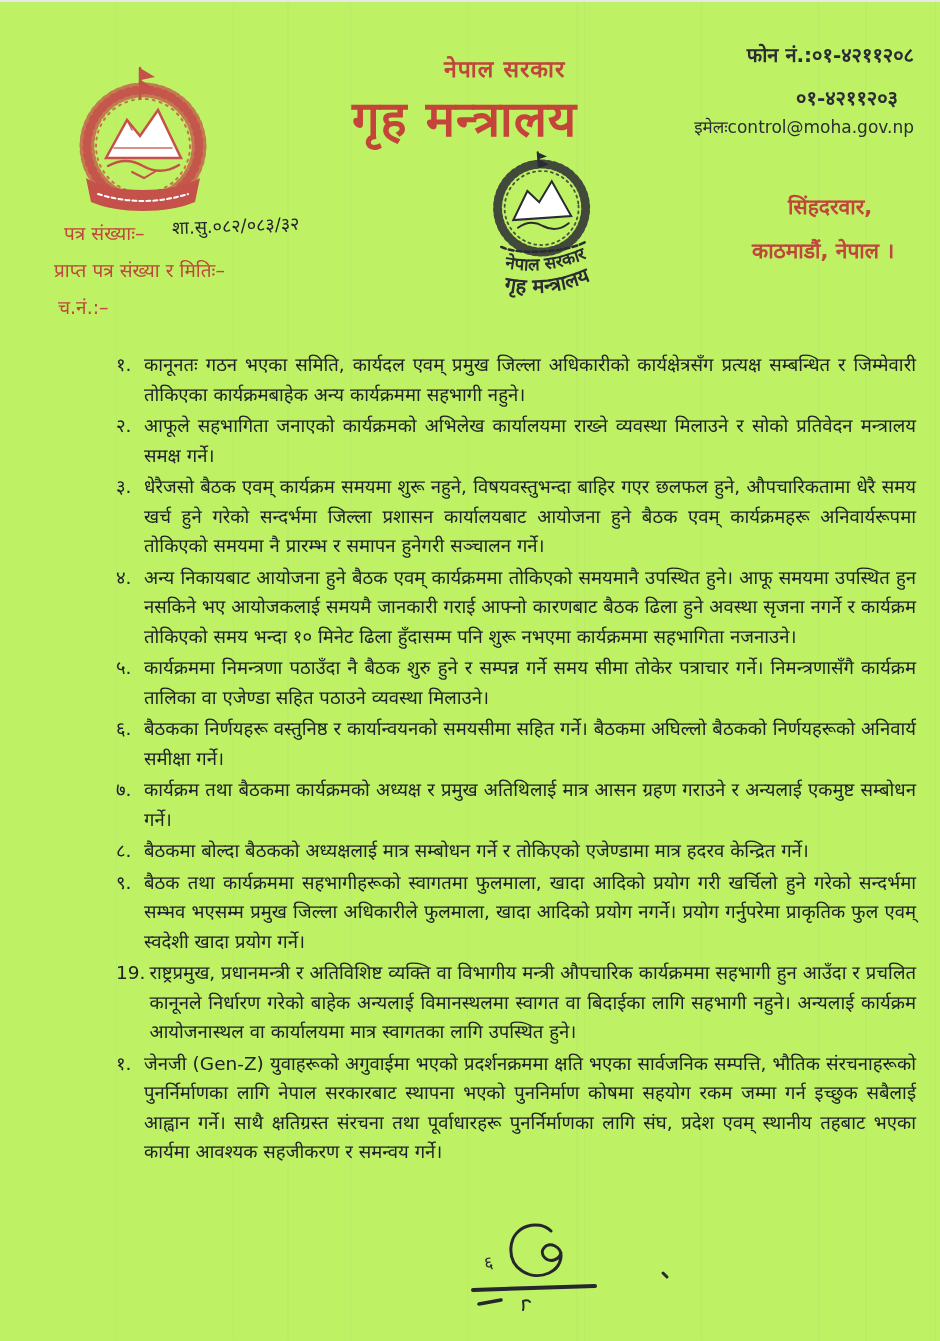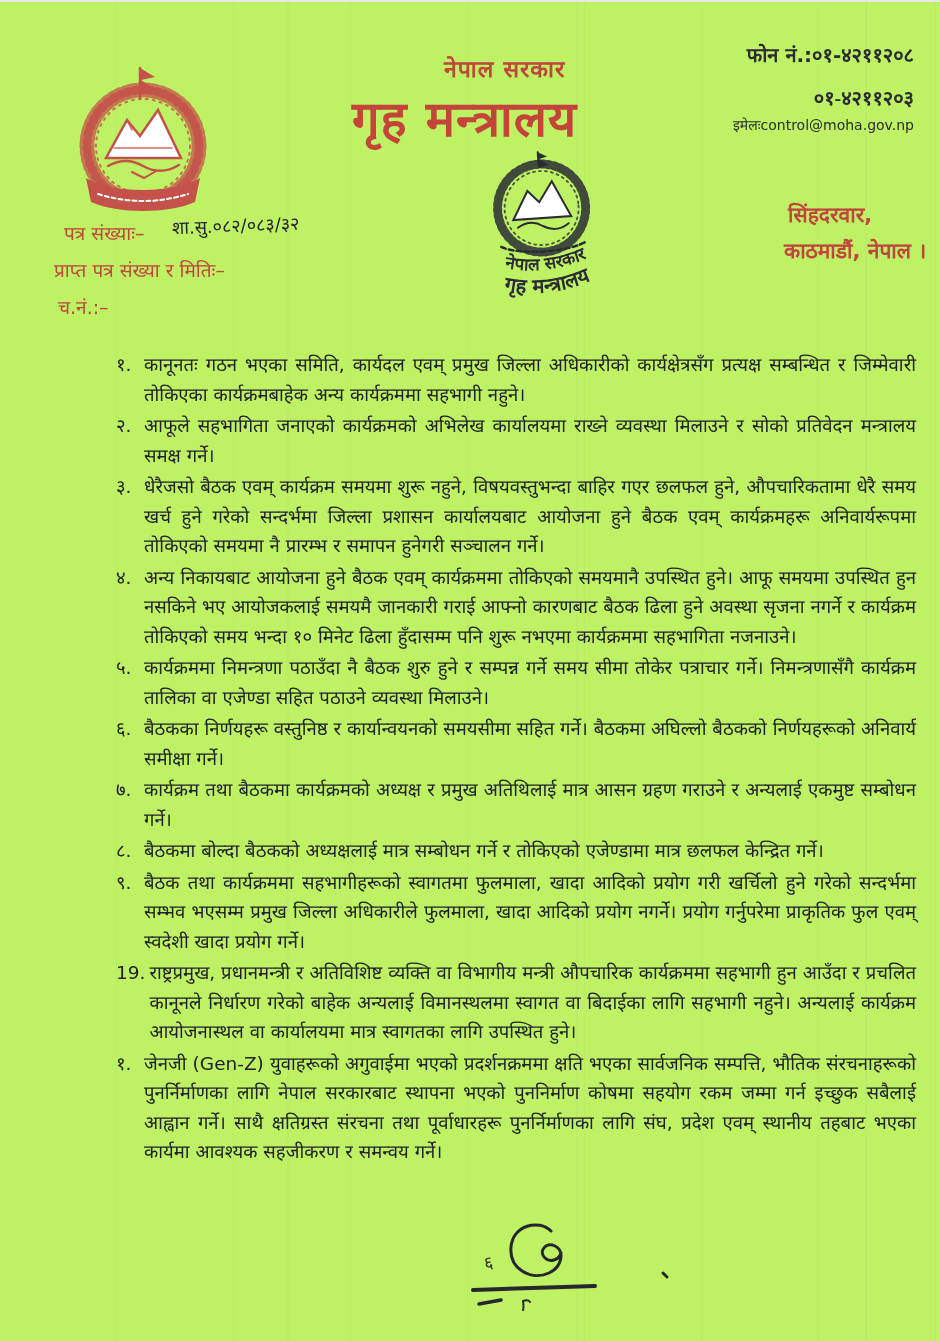--- a/index.html
+++ b/index.html
@@ -17,24 +17,24 @@
     background:
       repeating-linear-gradient(90deg,transparent 0 116px,rgba(130,130,150,0.06) 116px 117px),
       repeating-linear-gradient(90deg,transparent 0 287px,rgba(130,130,150,0.05) 287px 289px);
   }
   .red{color:#c0453c;}
   .abs{position:absolute;}
 
   .govt-name{left:444px;top:50px;font-size:23px;font-weight:bold;letter-spacing:1px;}
   .ministry-title{left:352px;top:82px;font-size:49px;font-weight:bold;letter-spacing:1px;color:#c5443a;}
   .phone1{right:26px;top:39px;font-size:20px;color:#2b2b33;font-weight:bold;text-align:left;}
-  .phone2{right:26px;top:82px;font-size:20px;color:#2b2b33;font-weight:bold;text-align:center;font-family:Liberation Serif, serif;}
-  .email{right:26px;top:113px;font-size:14px;color:#2b2b33;text-align:center;}
-  .addr1{left:788px;top:198px;font-size:21px;font-weight:bold;}
-  .addr2{left:784px;top:234px;font-size:21px;font-weight:bold;}
+  .phone2{right:42px;top:82px;font-size:20px;color:#2b2b33;font-weight:bold;text-align:center;}
+  .email{right:26px;top:113px;font-size:17px;color:#2b2b33;text-align:center;}
+  .addr1{left:788px;top:190px;font-size:21px;font-weight:bold;}
+  .addr2{left:752px;top:234px;font-size:21px;font-weight:bold;}
 
   .ref-label{font-size:19px;font-weight:normal;color:#c0453c;}
   .ref1{left:64px;top:218px;}
   .ref1-value{left:172px;top:211px;font-size:18px;color:#23232b;transform:rotate(-2deg);font-weight:500;}
   .ref2{left:54px;top:255px;}
   .ref3{left:58px;top:292px;}
 
   .body-text{
     left:84px;top:348px;width:832px;
     font-size:18.5px;line-height:29.5px;color:#20202a;
@@ -140,21 +140,21 @@
       <div class="item">
         <span class="num">६.</span>
         <span class="txt">बैठकका निर्णयहरू वस्तुनिष्ठ र कार्यान्वयनको समयसीमा सहित गर्ने।  बैठकमा अघिल्लो बैठकको निर्णयहरूको अनिवार्य समीक्षा गर्ने।</span>
       </div>
       <div class="item">
         <span class="num">७.</span>
         <span class="txt">कार्यक्रम तथा बैठकमा कार्यक्रमको अध्यक्ष र प्रमुख अतिथिलाई मात्र आसन ग्रहण गराउने र  अन्यलाई एकमुष्ट सम्बोधन गर्ने।</span>
       </div>
       <div class="item">
         <span class="num">८.</span>
-        <span class="txt">बैठकमा बोल्दा बैठकको अध्यक्षलाई मात्र सम्बोधन गर्ने र तोकिएको एजेण्डामा मात्र छलफल केन्द्रित गर्ने।</span>
+        <span class="txt">बैठकमा बोल्दा बैठकको अध्यक्षलाई मात्र सम्बोधन गर्ने र तोकिएको एजेण्डामा मात्र हदरव केन्द्रित गर्ने।</span>
       </div>
       <div class="item">
         <span class="num">९.</span>
         <span class="txt">बैठक तथा कार्यक्रममा सहभागीहरूको स्वागतमा फुलमाला, खादा आदिको प्रयोग गरी खर्चिलो हुने गरेको सन्दर्भमा सम्भव भएसम्म प्रमुख जिल्ला अधिकारीले फुलमाला, खादा आदिको प्रयोग नगर्ने।  प्रयोग गर्नुपरेमा प्राकृतिक फुल एवम् स्वदेशी खादा प्रयोग गर्ने।</span>
       </div>
       <div class="item">
         <span class="num">19.</span>
         <span class="txt">राष्ट्रप्रमुख, प्रधानमन्त्री र अतिविशिष्ट व्यक्ति वा विभागीय मन्त्री औपचारिक कार्यक्रममा सहभागी हुन आउँदा र प्रचलित कानूनले निर्धारण गरेको बाहेक अन्यलाई विमानस्थलमा स्वागत वा बिदाईका लागि सहभागी नहुने। अन्यलाई कार्यक्रम आयोजनास्थल वा कार्यालयमा मात्र स्वागतका लागि उपस्थित हुने।</span>
       </div>
     </div>

